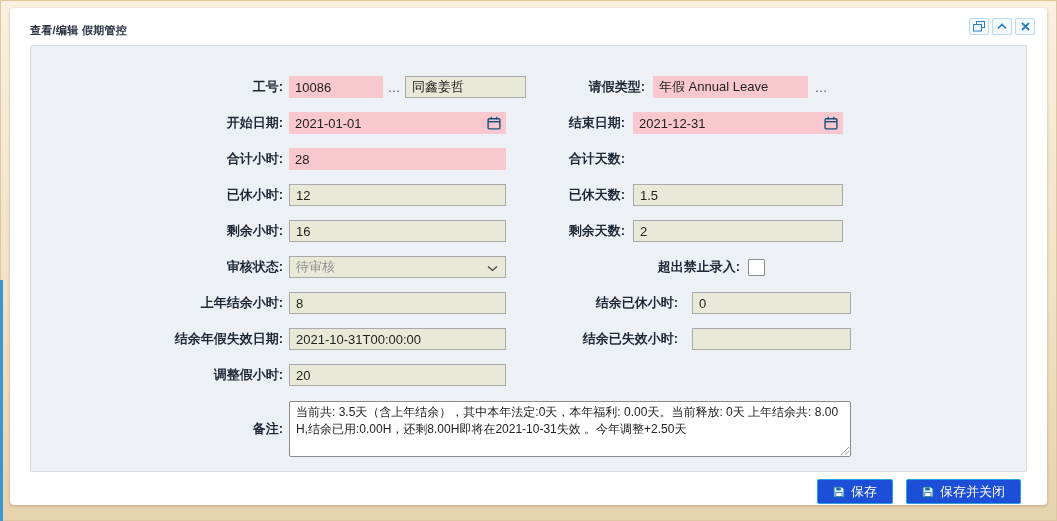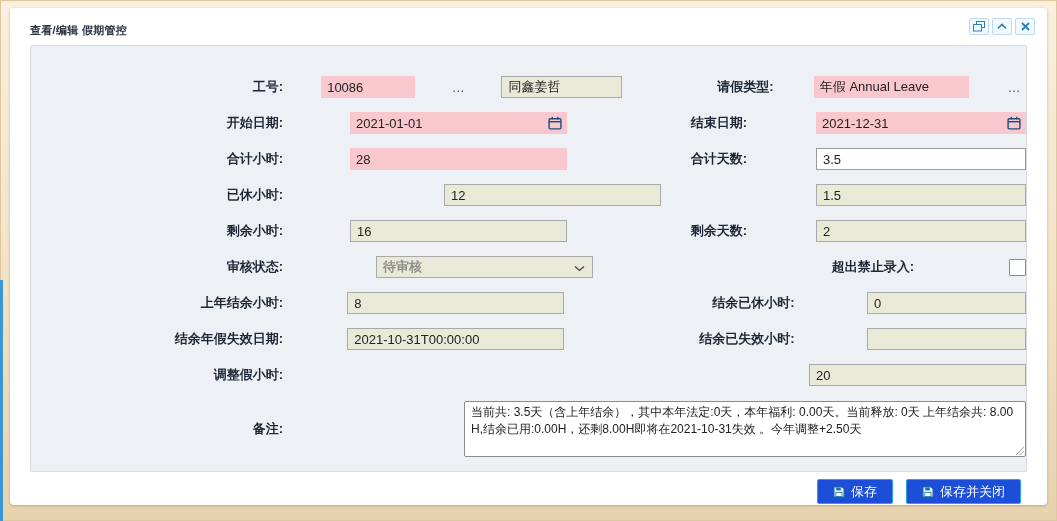--- a/index.html
+++ b/index.html
@@ -28,21 +28,21 @@
     border-radius:2px; display:flex; align-items:center; justify-content:center;
     cursor:pointer;
   }
 
   .panel {
     position:absolute; left:20px; top:37px; width:997px; height:427px;
     background:#edf0f4; border:1px solid #d8dce1; border-radius:2px;
     padding-top:30px;
   }
 
-  .row { display:flex; align-items:center; height:22px; margin-bottom:14px;justify-content:space-between; }
+  .row { display:flex; align-items:center; height:22px; margin-bottom:14px; }
   .row.ta { height:58px; margin-bottom:0; }
 
   .lbl { flex:none; font-size:13px; font-weight:bold; color:#1e2735; text-align:right; }
   .l1   { width:258px; padding-right:6px; }
   .l2   { width:127px; padding-right:8px; }
   .l2w  { width:186px; padding-right:14px; }
   .l2cb { width:242px; padding-right:8px; }
 
   .fld {
     flex:none; height:22px; font-size:13px; color:#222;
@@ -59,21 +59,21 @@
   .w74  { width:94px; }
 
   .lookup {
     flex:none; width:18px; height:20px; margin:0 2px;
     display:flex; align-items:center; justify-content:center;
     font-size:13px; color:#555; cursor:pointer; border-radius:2px;
   }
 
   .cal { position:absolute; right:5px; top:4px; cursor:pointer; line-height:0; }
 
-  .select { cursor:pointer;font-weight:bold; }
+  .select { cursor:pointer; }
   .select .sel-text { color:#8f8f8f; }
   .select .chev { position:absolute; right:7px; top:8px; line-height:0; }
 
   .checkbox {
     flex:none; width:17px; height:17px; background:#fff;
     border:1px solid #8b8b8b; border-radius:1px; cursor:pointer;
     appearance:none; -webkit-appearance:none;
   }
 
   input.fld { outline:none; display:block; line-height:20px; }
@@ -175,26 +175,26 @@
                 <line x1="9" y1="0.8" x2="9" y2="3" stroke="#174f7c" stroke-width="1.3"></line>
               </svg>
           </span>
         </div>
       </div>
 
       <div class="row">
         <span class="lbl l1">合计小时:</span>
         <div class="fld pink w217">28</div>
         <span class="lbl l2">合计天数:</span>
-        <input class="fld white w210" value="3.5" style="">
       </div>
 
       <div class="row">
         <span class="lbl l1">已休小时:</span>
         <div class="fld tan w217">12</div>
+        <span class="lbl l2">已休天数:</span>
         <div class="fld tan w210">1.5</div>
       </div>
 
       <div class="row">
         <span class="lbl l1">剩余小时:</span>
         <div class="fld tan w217">16</div>
         <span class="lbl l2">剩余天数:</span>
         <div class="fld tan w210">2</div>
       </div>
 

